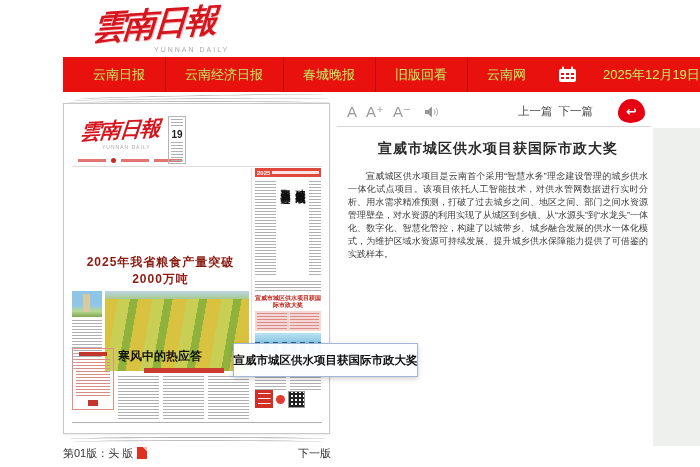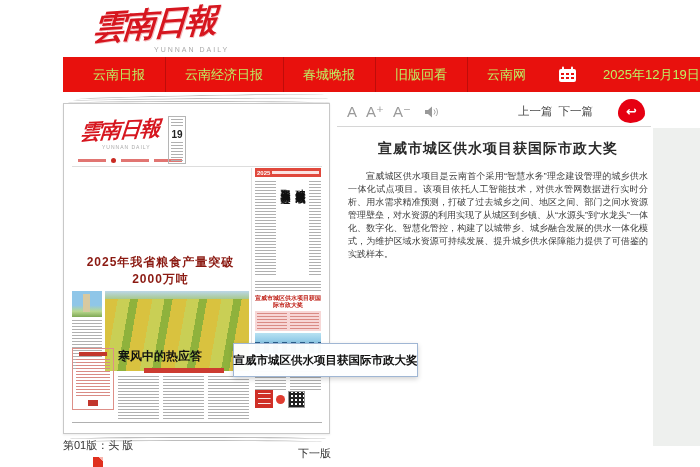--- a/index.html
+++ b/index.html
@@ -91,21 +91,21 @@
             background-image:repeating-linear-gradient(to bottom,rgba(255,255,255,.9) 0 1px,transparent 1px 5px);
             background-size:70% 70%;background-position:center;background-repeat:no-repeat;}
   .np-learn{width:9px;height:9px;border-radius:50%;background:#e03c30;}
   .np-qr{width:17px;height:17px;border:1px solid #999;
          background-image:repeating-linear-gradient(0deg,#222 0 2px,transparent 2px 4px),
                           repeating-linear-gradient(90deg,#222 0 2px,#fff 2px 4px);}
   .np-footline{position:absolute;left:8px;top:318px;width:250px;height:3px;}
   
   .pager{position:absolute;left:63px;top:442px;width:268px;height:22px;display:flex;
          justify-content:space-between;align-items:center;font-size:11px;color:#333;}
-  .pager-left{display:flex;align-items:center;gap:4px;flex-direction:column;}
+  .pager-left{display:flex;align-items:center;gap:4px;}
   .pdf-icon{display:inline-block;width:10px;height:12px;background:linear-gradient(225deg,#f7b5ae 0 3px,#e0301e 3px);}
   .pager-next{cursor:pointer;}
   
   .graystrip{position:absolute;left:653px;top:128px;width:47px;height:318px;background:#eef0ee;}
   .toolbar{position:absolute;left:337px;top:97px;width:314px;height:30px;background:#fff;
            border-bottom:1px solid #d6d6d6;display:flex;align-items:center;padding-left:10px;box-sizing:border-box;}
   .fc{font-size:15px;color:#9a9a9a;margin-right:9px;cursor:pointer;}
   .spk{margin-left:4px;cursor:pointer;display:flex;align-items:center;}
   .prevnext{margin-left:auto;margin-right:58px;font-size:11.5px;color:#4a4a4a;display:flex;gap:6px;white-space:nowrap;}
   .prevnext span{cursor:pointer;}

